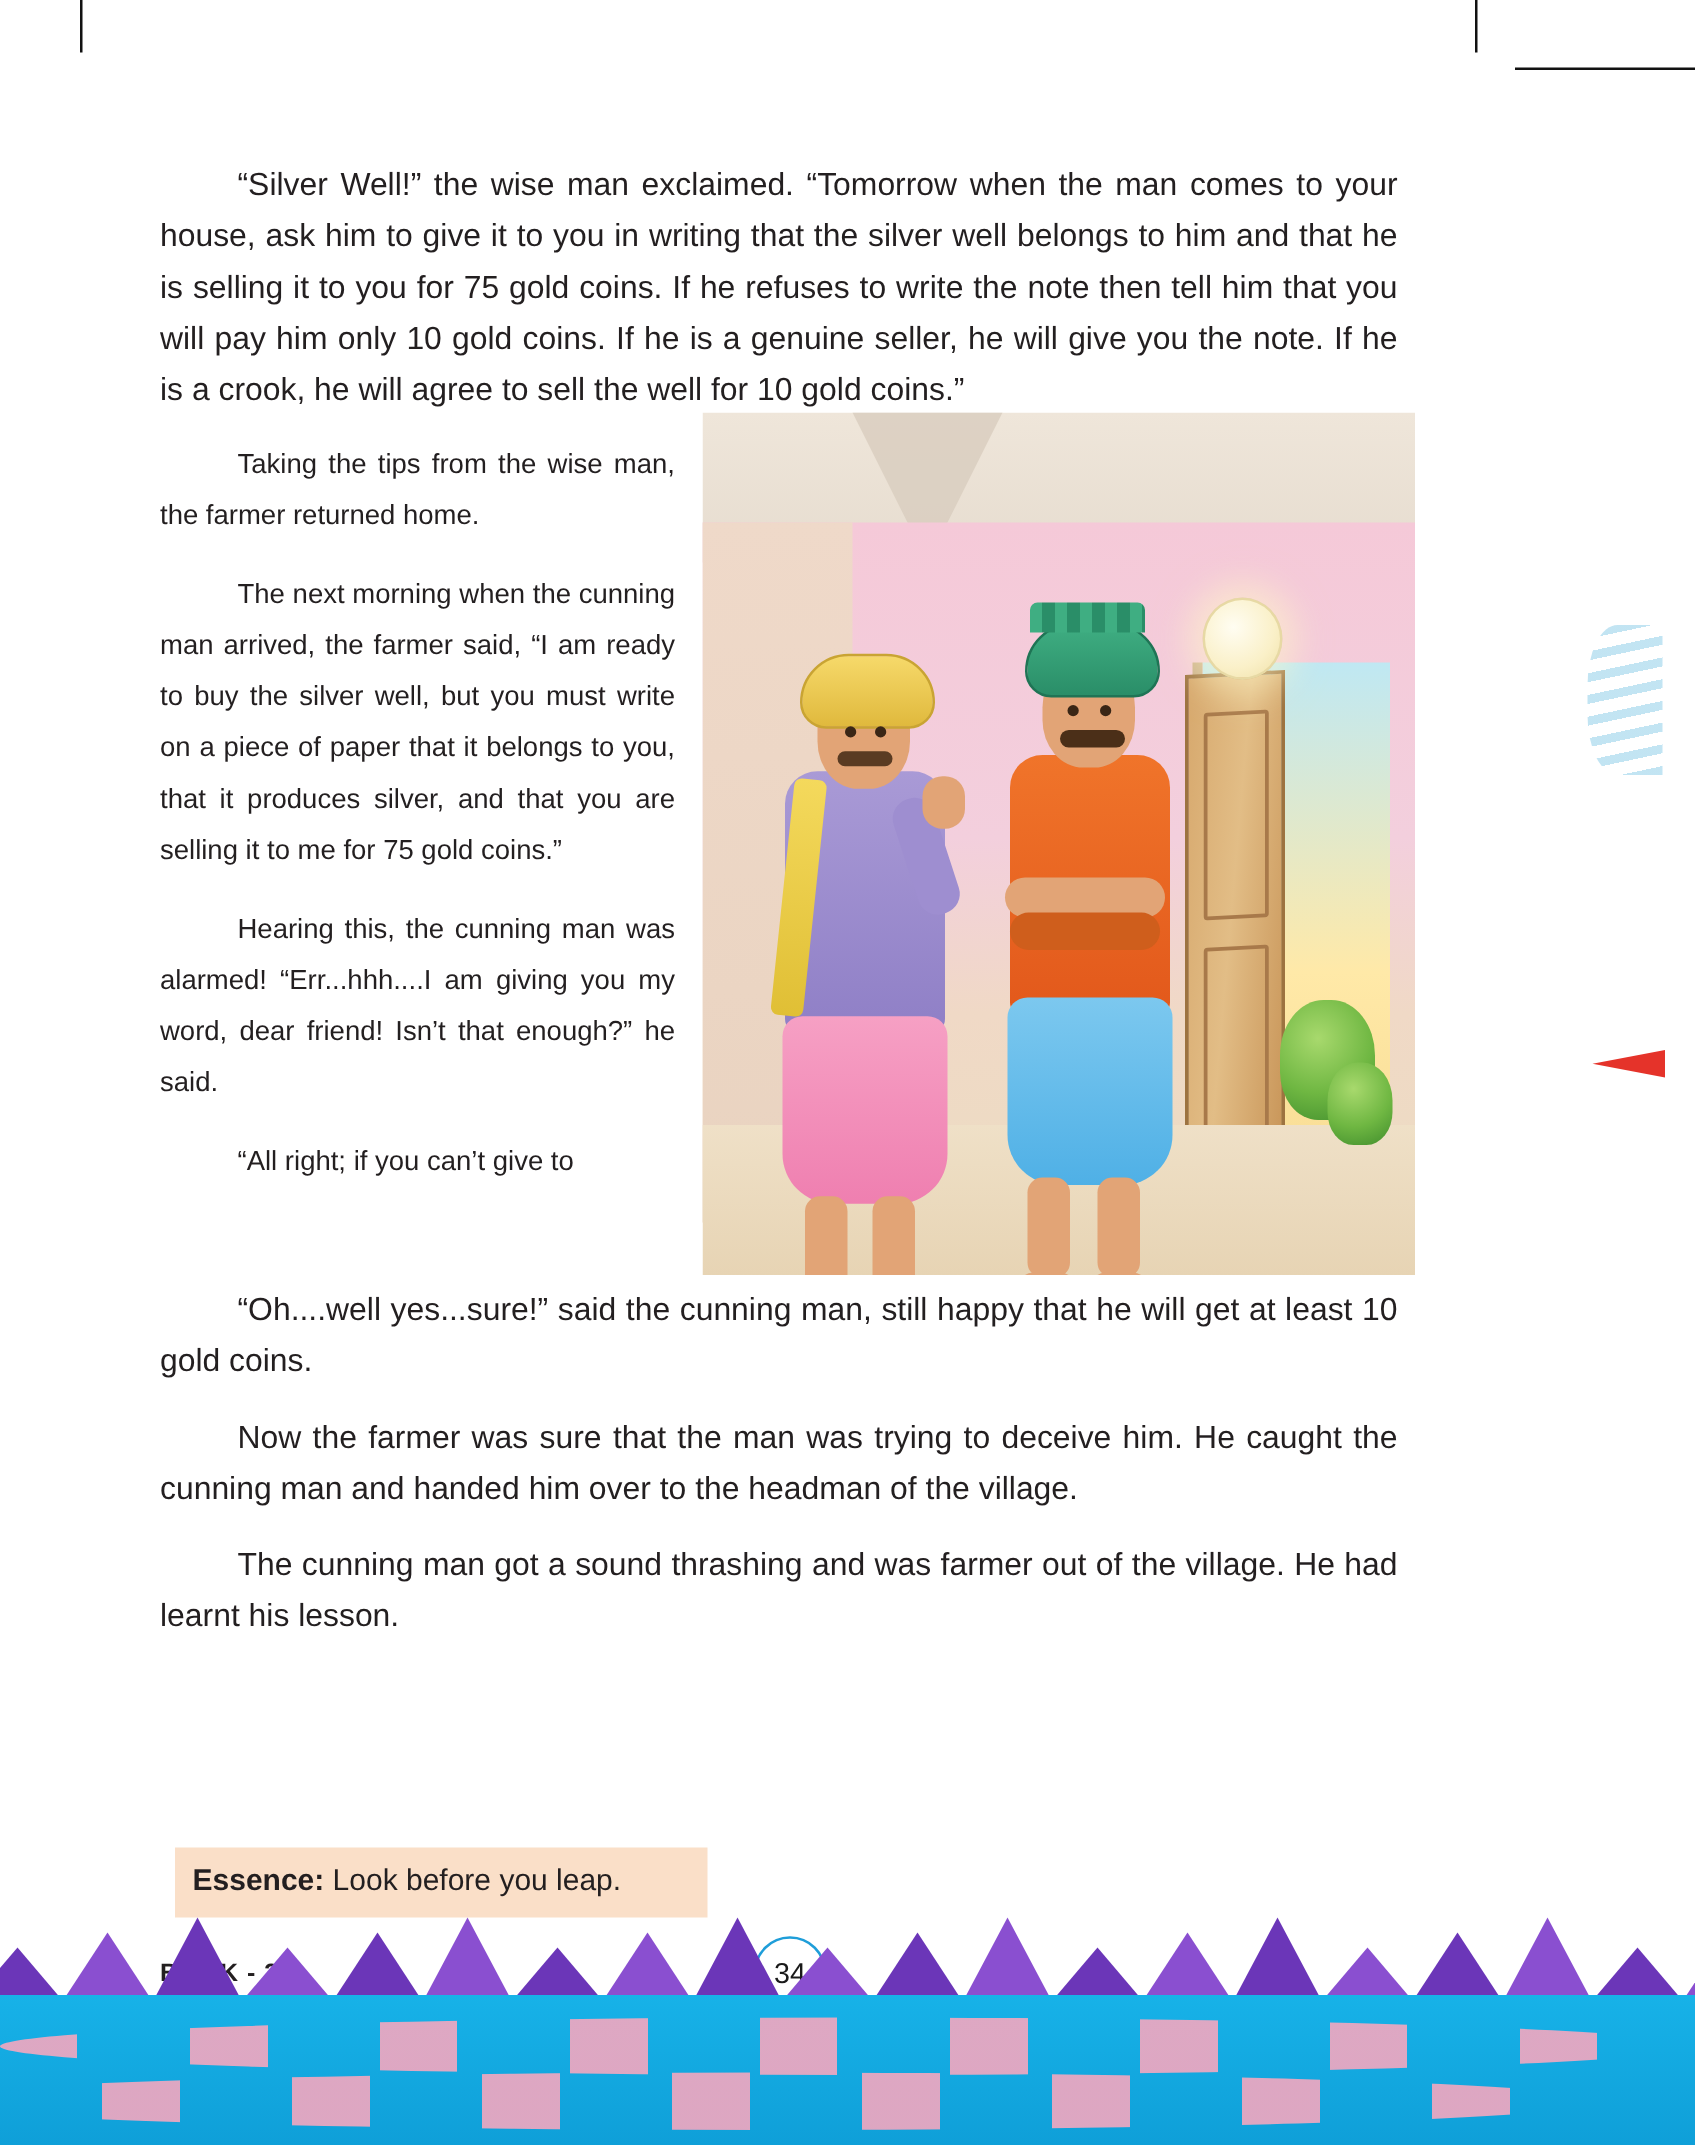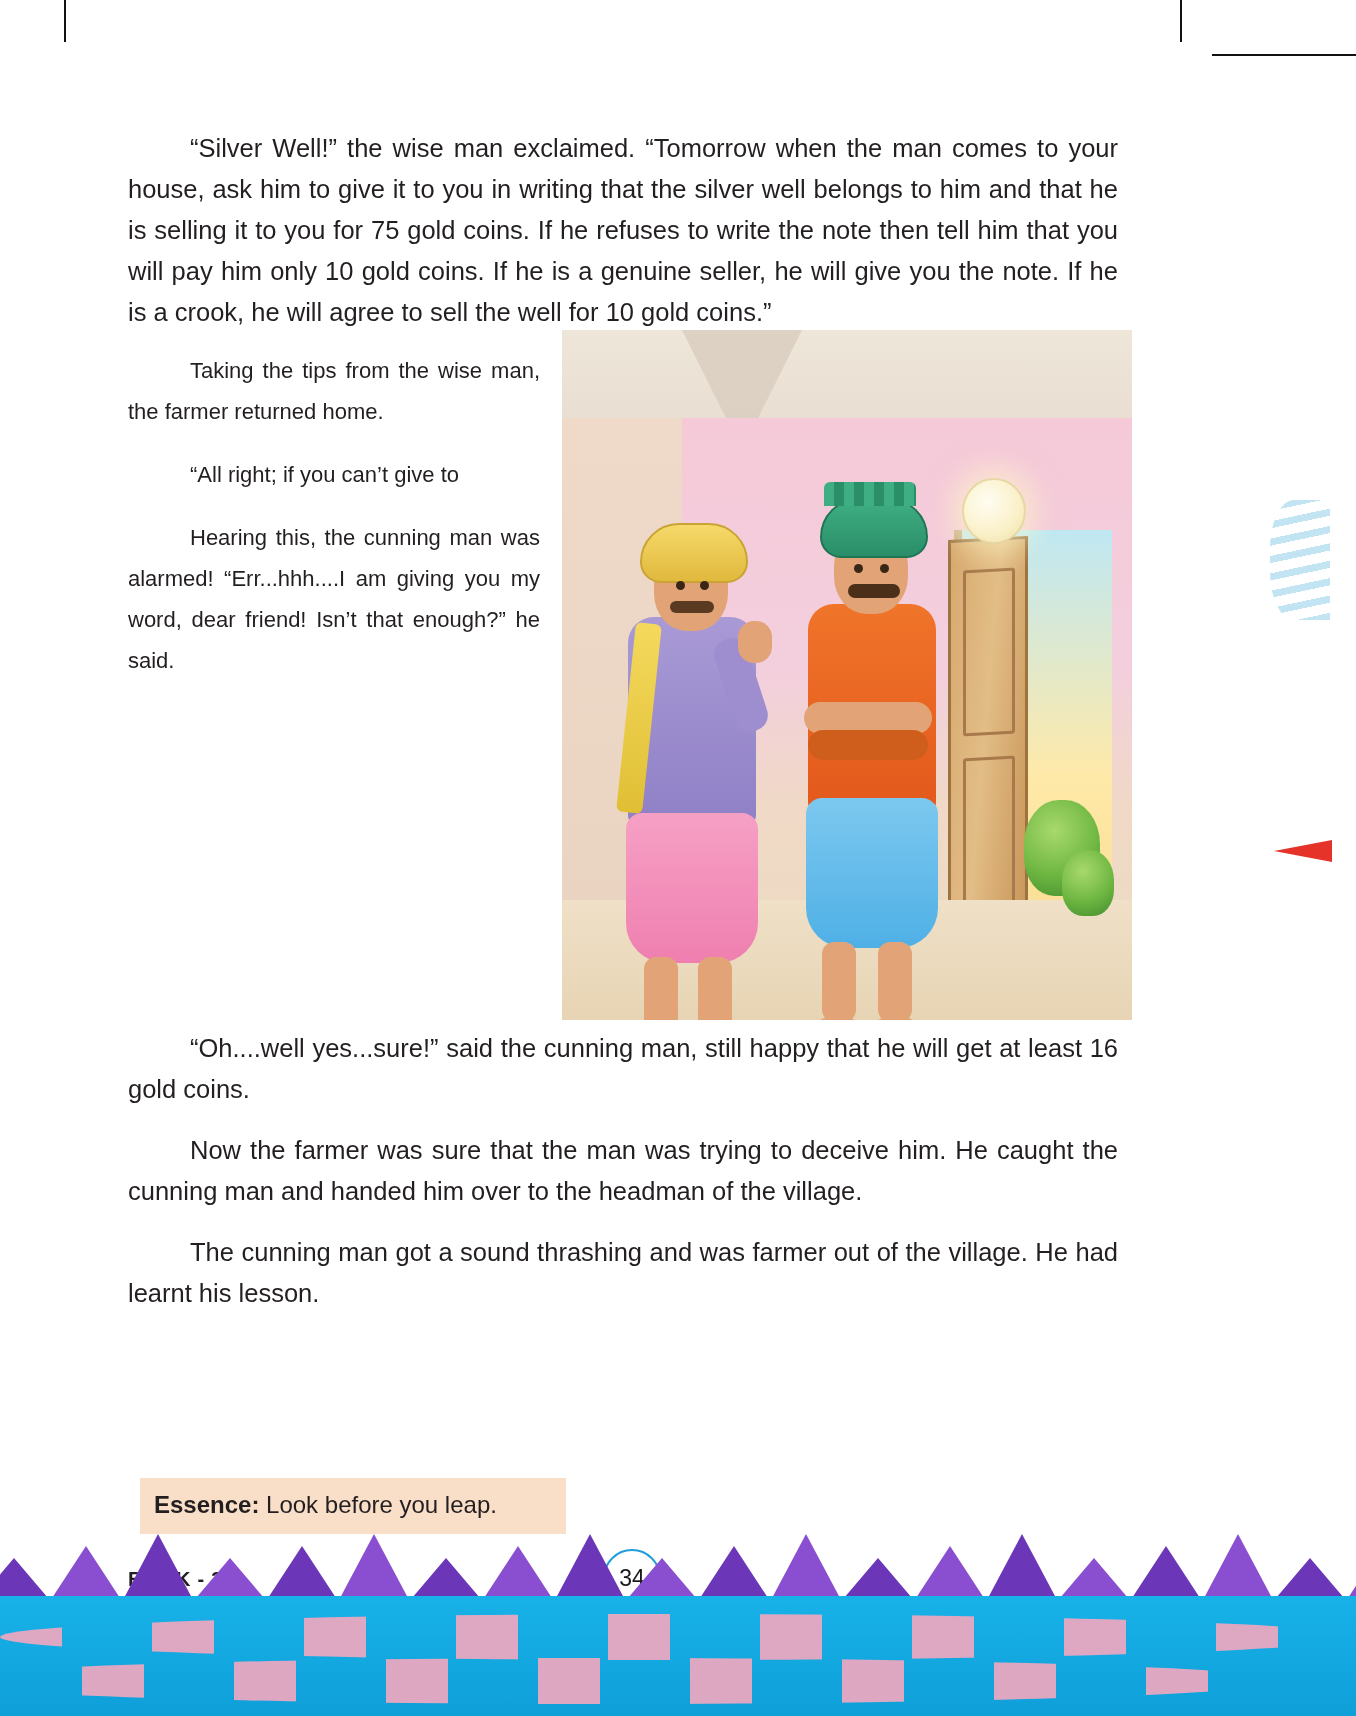--- a/index.html
+++ b/index.html
@@ -325,22 +325,23 @@
 <div class="crop-mark crop-top-right"></div>
 
 <div class="page">
 
   <div class="text-col">
     <p class="para-indent">“Silver Well!” the wise man exclaimed. “Tomorrow when the man comes to your house, ask him to give it to you in writing that the silver well belongs to him and that he is selling it to you for 75 gold coins. If he refuses to write the note then tell him that you will pay him only 10 gold coins. If he is a genuine seller, he will give you the note. If he is a crook, he will agree to sell the well for 10 gold coins.”</p>
   </div>
 
   <div class="left-col">
     <p class="para-indent">Taking the tips from the wise man, the farmer returned home.</p>
+    <p class="para-indent">The next morning when the cunning man arrived, the farmer said, “I am ready to buy the silver well, but you must write on a piece of paper that it belongs to you, that it produces silver, and that you are selling it to me for 75 gold coins.”</p>
+    <p class="para-indent">Hearing this, the cunning man was alarmed! “Err...hhh....I am giving you my word, dear friend! Isn’t that enough?” he said.</p>
     <p class="para-indent">“All right; if you can’t give to</p>
-    <p class="para-indent">Hearing this, the cunning man was alarmed! “Err...hhh....I am giving you my word, dear friend! Isn’t that enough?” he said.</p>
   </div>
 
   <div class="illus">
     <div class="ceiling"></div>
     <div class="ceiling-fold"></div>
     <div class="room-back"></div>
     <div class="wall-left"></div>
     <div class="doorway"></div>
     <div class="door">
       <div class="door-panel"></div>
@@ -383,21 +384,21 @@
       <div class="foot l"></div>
       <div class="foot r"></div>
     </div>
   </div>
 
 
   <div class="side-swirl"></div>
   <div class="side-arrow"></div>
 
   <div class="bottom-col">
-    <p class="para-indent">“Oh....well yes...sure!” said the cunning man, still happy that he will get at least 16 gold coins.</p>
+    <p class="para-indent">“Oh....well yes...sure!” said the cunning man, still happy that he will get at least 10 gold coins.</p>
     <p class="para-indent">Now the farmer was sure that the man was trying to deceive him. He caught the cunning man and handed him over to the headman of the village.</p>
     <p class="para-indent">The cunning man got a sound thrashing and was farmer out of the village. He had learnt his lesson.</p>
   </div>
 
   <div class="essence">
     <b>Essence:</b><span> Look before you leap.</span>
   </div>
 
   <div class="book-label">BOOK - 3</div>
   <div class="page-badge">34</div>

